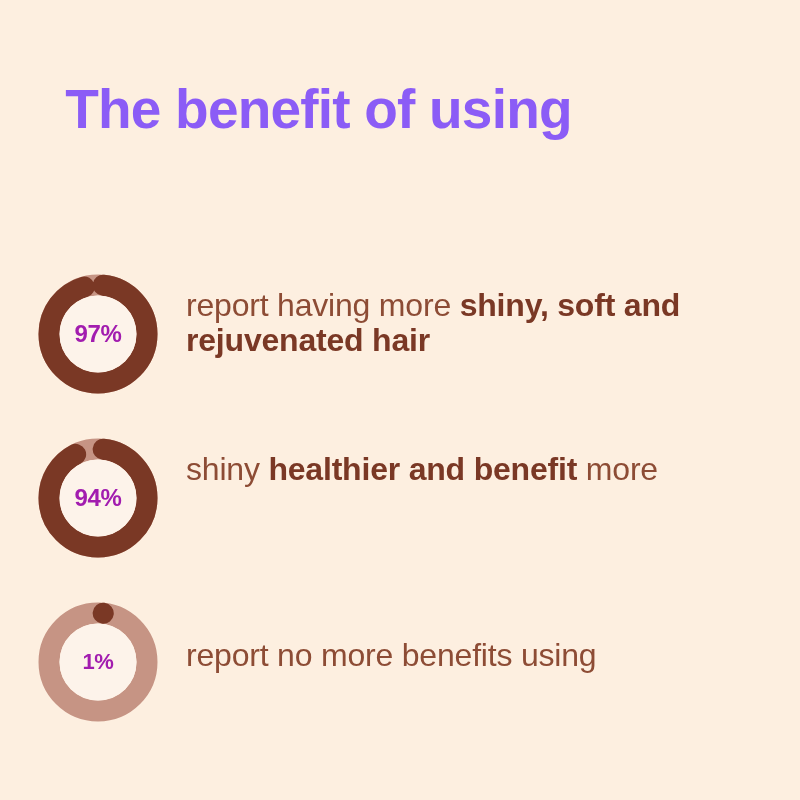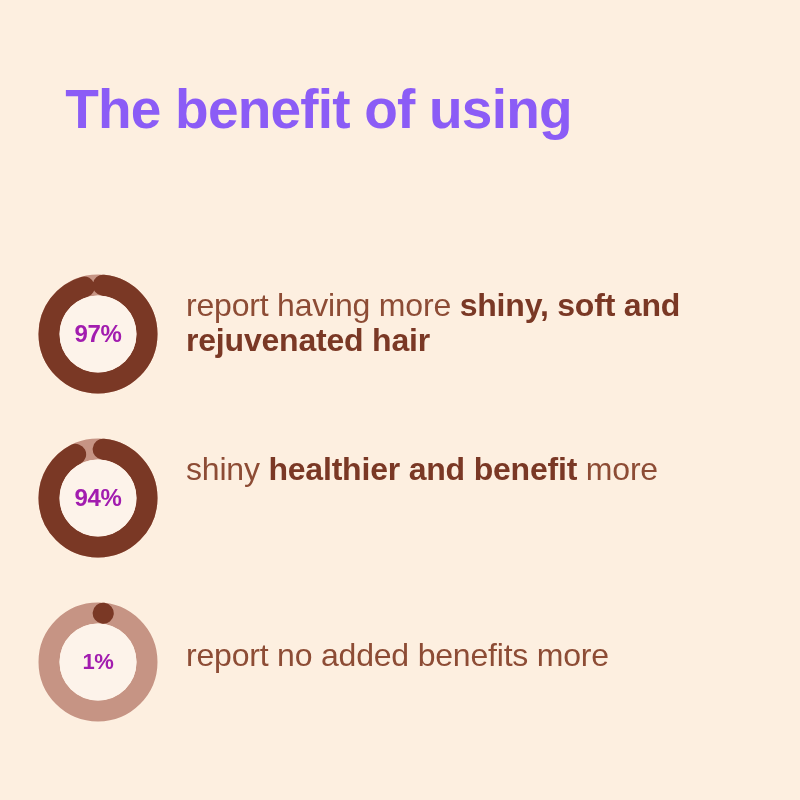--- a/index.html
+++ b/index.html
@@ -147,18 +147,18 @@
     <div class="stat-row">
       <div class="donut-wrap">
         <svg class="donut-svg" viewBox="0 0 120 120">
           <circle cx="60" cy="60" r="49" fill="none" stroke="#c69484" stroke-width="21"></circle>
           <circle id="arc-2" cx="60" cy="60" r="49" fill="none" stroke="#7a3825" stroke-width="21" stroke-linecap="round" stroke-dasharray="0.1 309.7760800517997" stroke-dashoffset="-5.25"></circle>
           <circle cx="60" cy="60" r="38.5" fill="#fdf3ea"></circle>
         </svg>
         <div class="donut-label small">1%</div>
       </div>
       <div class="stat-text one-line">
-        <span>report no added benefits more</span><b></b><span></span>
+        <span>report no more benefits using</span><b></b><span></span>
       </div>
     </div>
 
   </div>
 </div>
 
 </body></html>

